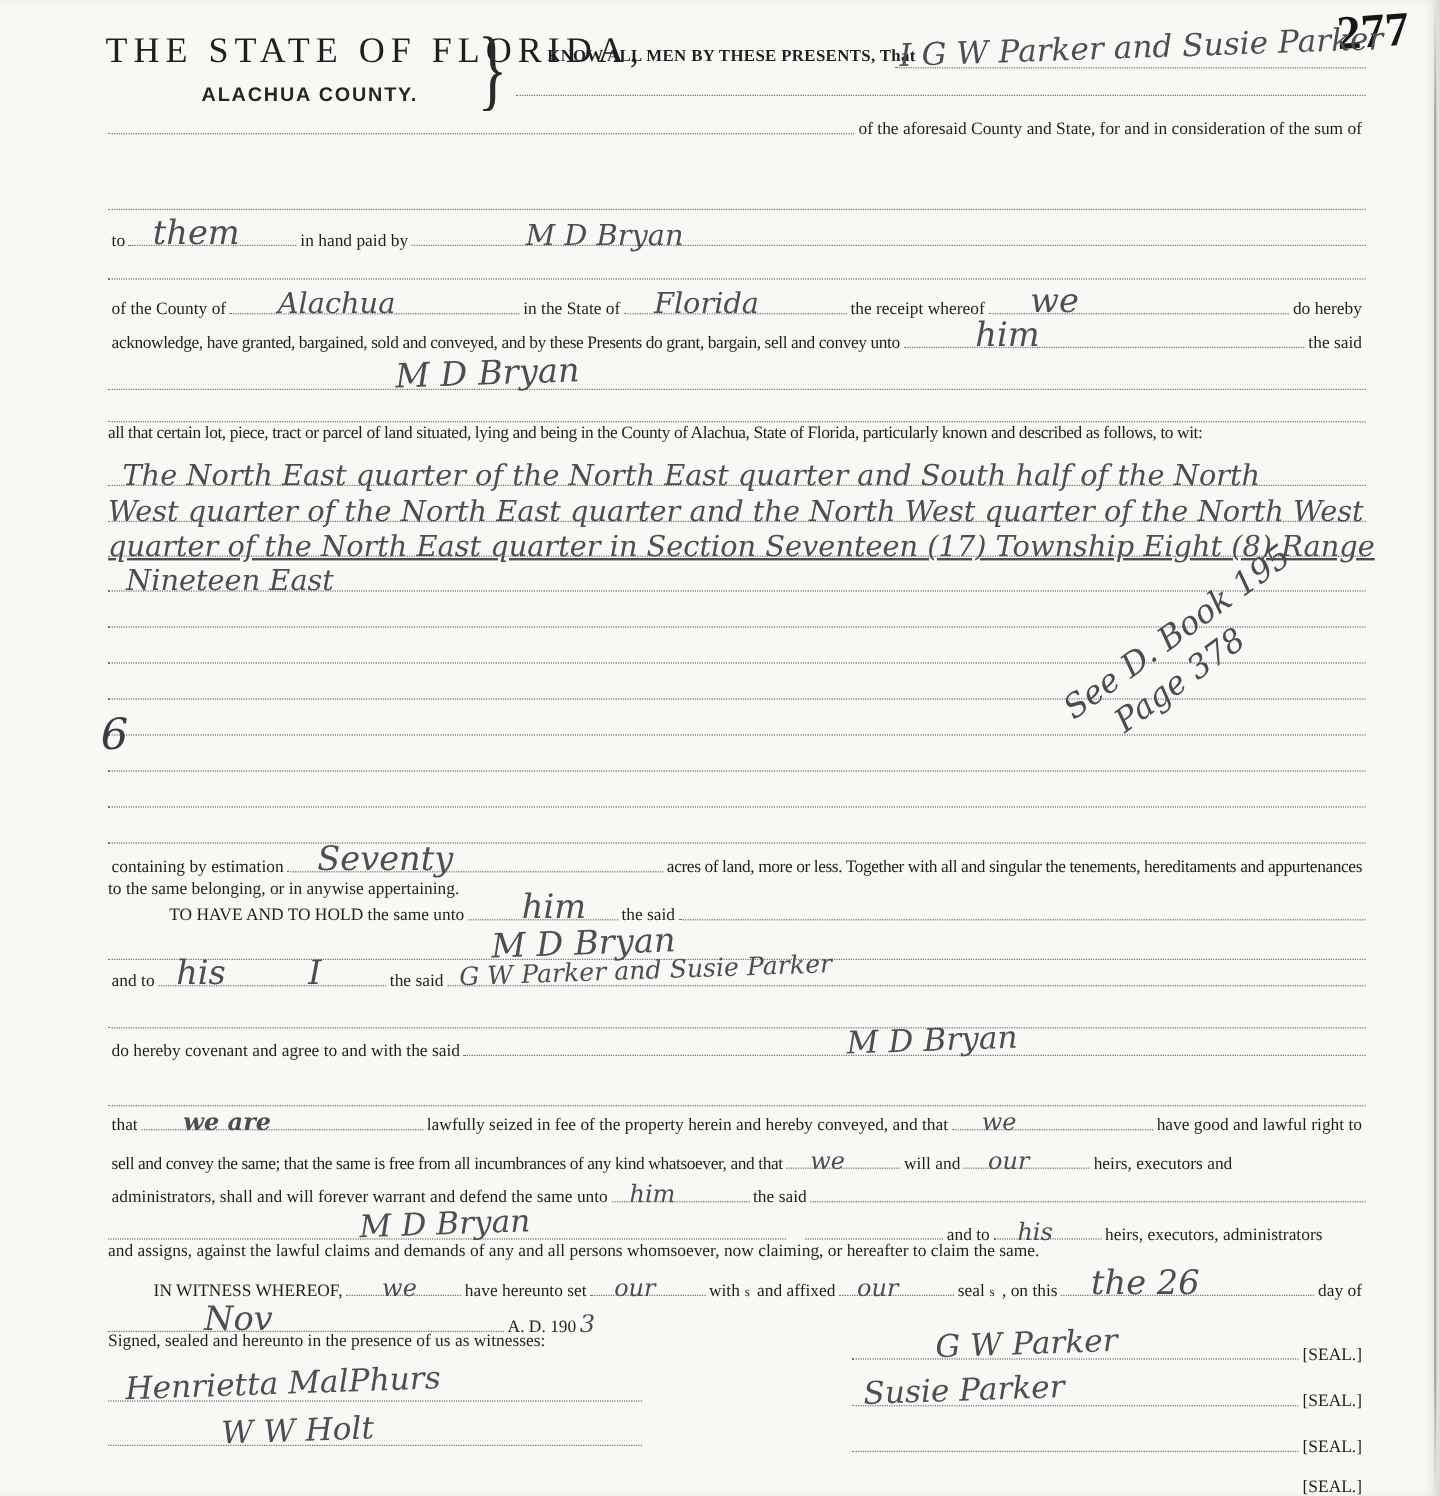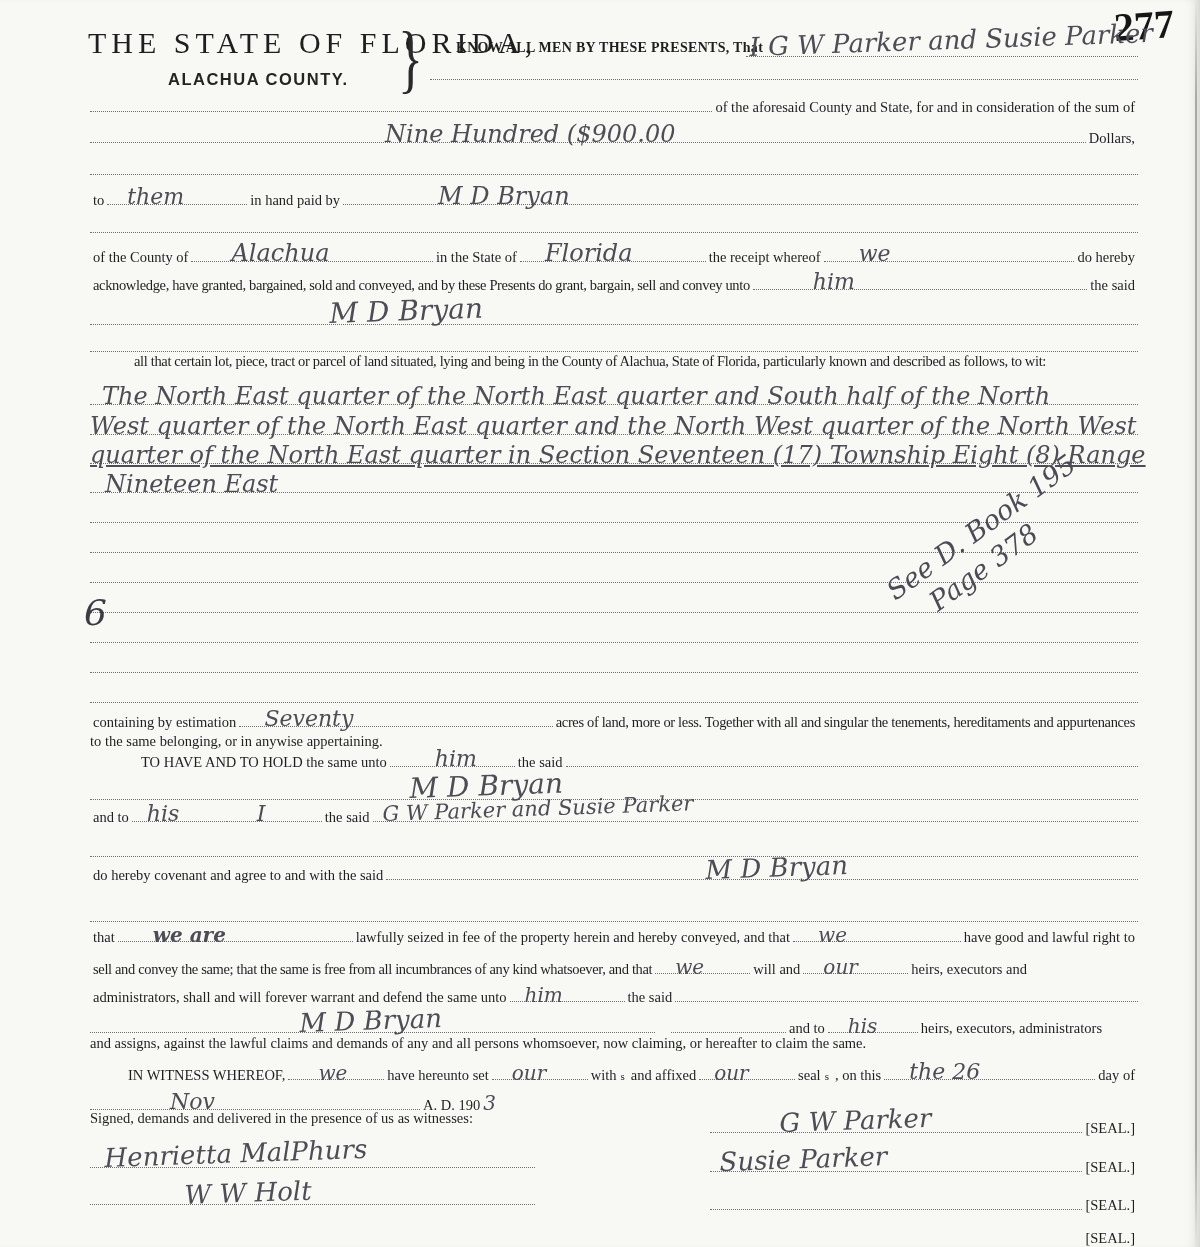--- a/index.html
+++ b/index.html
@@ -7,21 +7,21 @@
         font-family:"Liberation Serif",serif;color:#1f1f1f;overflow:hidden;
         box-shadow:inset -10px 0 14px -10px rgba(0,0,0,.25);}
   .row{position:absolute;left:90px;right:62px;display:flex;align-items:baseline;font-size:14.5px;}
   .lbl{white-space:nowrap;padding:0 3px;}
   .sq{letter-spacing:-0.35px;}
   .fill{flex:1 1 auto;min-width:16px;border-bottom:1.5px dotted #6e6e6e;position:relative;height:15px;}
   .fill.noline{border-bottom:none;}
   .hw{position:absolute;bottom:-4px;left:0;font-family:"DejaVu Serif",serif;font-style:italic;
       color:#4d4d56;white-space:nowrap;line-height:1;}
   .hwin{font-family:"DejaVu Serif",serif;font-style:italic;color:#4d4d56;white-space:nowrap;}
-  .tilt{transform:rotate(-2deg);transform-origin:left bottom;}.hw20{font-size:20px}.hw21{font-size:21px}.hw22{font-size:22px}
+  .tilt{transform:rotate(-2deg);transform-origin:left bottom;}.hw20{font-size:20px}.hw21{font-size:21px}.hw22{font-size:28px}
   .hw24{font-size:24px}.hw26{font-size:26px}.hw28{font-size:28px}
   .h-state{position:absolute;left:88px;top:26px;font-size:30px;letter-spacing:5px;}
   .h-county{position:absolute;left:168px;top:70px;font-family:"Liberation Sans",sans-serif;
             font-weight:bold;font-size:16.5px;letter-spacing:1.5px;color:#242424;}
   .h-brace{position:absolute;left:398px;top:16px;font-size:52px;font-weight:300;
            transform:scaleY(1.45);transform-origin:top;color:#2a2a2a;}
   .h-presents{position:absolute;left:456px;top:40px;font-weight:bold;font-size:14px;letter-spacing:.3px;}
   .pageno{position:absolute;left:1114px;top:2px;font-size:40px;font-weight:bold;
           transform:rotate(-4deg);color:#161616;}
   .text{position:absolute;left:90px;font-size:14.5px;white-space:nowrap;}
@@ -54,26 +54,20 @@
 
   <div class="row" style="left:430px;top:64px;">
     <span class="fill"></span>
   </div>
 
   <div class="row" style="top:96px;">
     <span class="fill"></span>
     <span class="lbl">of the aforesaid County and State, for and in consideration of the sum of</span>
   </div>
 
-  <div class="row" style="top:127px;">
-    <span class="fill">
-      <span class="hw hw24" style="left:295px;">Nine Hundred ($900.00</span>
-    </span>
-    <span class="lbl">Dollars,</span>
-  </div>
 
   <div class="row" style="top:159px;">
     <span class="fill"></span>
   </div>
 
   <div class="row" style="top:189px;">
     <span class="lbl">to</span>
     <span class="fill" style="flex:0 0 140px;">
       <span class="hw hw22" style="left:20px;">them</span>
     </span>
@@ -114,21 +108,21 @@
   <div class="row" style="top:309px;">
     <span class="fill">
       <span class="hw hw28 tilt" style="left:240px;">M D Bryan</span>
     </span>
   </div>
 
   <div class="row" style="top:336px;">
     <span class="fill"></span>
   </div>
 
-  <div class="text sq" style="top:353px;margin-left:44px;">all that certain  lot, piece, tract or parcel of land situated, lying and being in the County of Alachua, State of Florida, particularly known and described as follows, to wit:</div>
+  <div class="text sq" style="top:353px;">all that certain  lot, piece, tract or parcel of land situated, lying and being in the County of Alachua, State of Florida, particularly known and described as follows, to wit:</div>
 
   <div class="row" style="top:419px;">
     <span class="fill">
       <span class="hw hw24" style="left:0;">West quarter of the North East quarter and the North West quarter of the North West</span>
     </span>
   </div>
   <div class="row" style="top:389px;">
     <span class="fill">
       <span class="hw hw24" style="left:12px;">The North East quarter of the North East quarter and South half of the North</span>
     </span>
@@ -301,21 +295,21 @@
 
   <div class="row" style="top:1091px;">
     <span class="fill" style="flex:0 0 330px;">
       <span class="hw hw22" style="left:80px;">Nov</span>
     </span>
     <span class="lbl">A. D. 190</span>
     <span class="hwin hw20">3</span>
     <span class="fill noline"></span>
   </div>
 
-  <div class="text" style="top:1110px;">Signed, demands and delivered in the presence of us as witnesses:</div>
+  <div class="text" style="top:1110px;">Signed, sealed and hereunto in the presence of us as witnesses:</div>
 
   <div class="row" style="left:710px;top:1117px;">
     <span class="fill">
       <span class="hw hw26 tilt" style="left:70px;">G W Parker</span>
     </span>
     <span class="lbl">[SEAL.]</span>
   </div>
   <div class="row" style="left:710px;top:1156px;">
     <span class="fill">
       <span class="hw hw26 tilt" style="left:10px;">Susie Parker</span>

